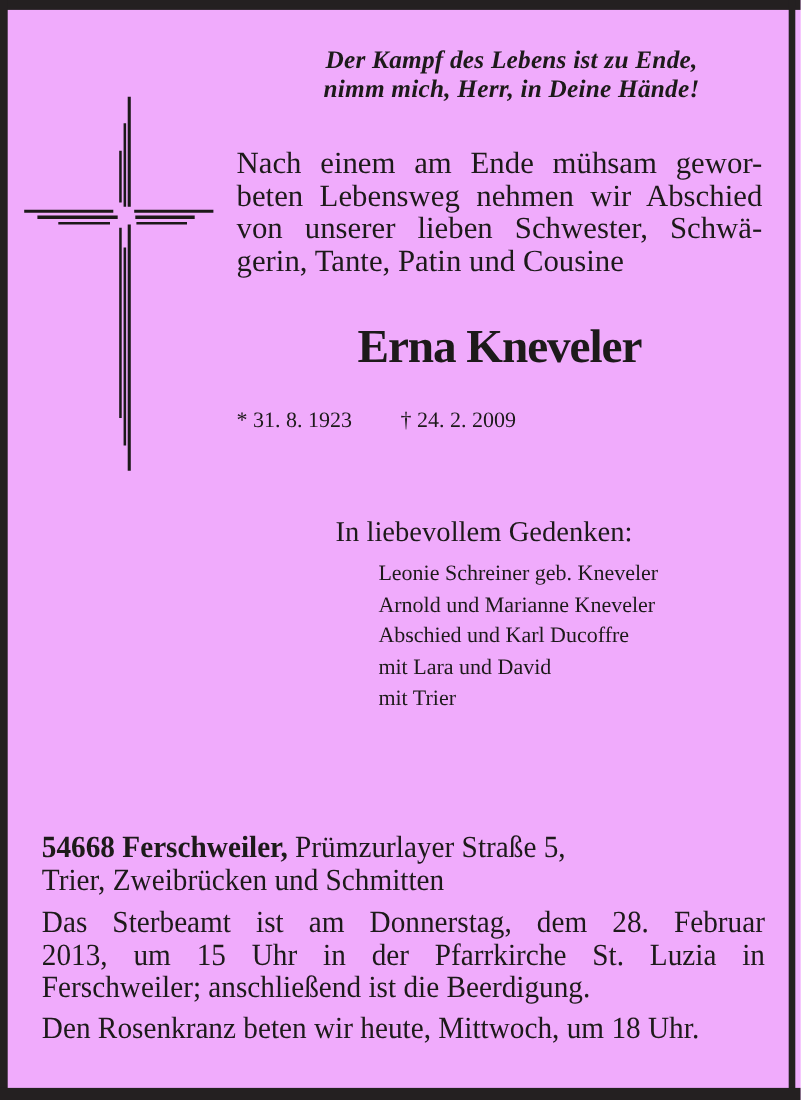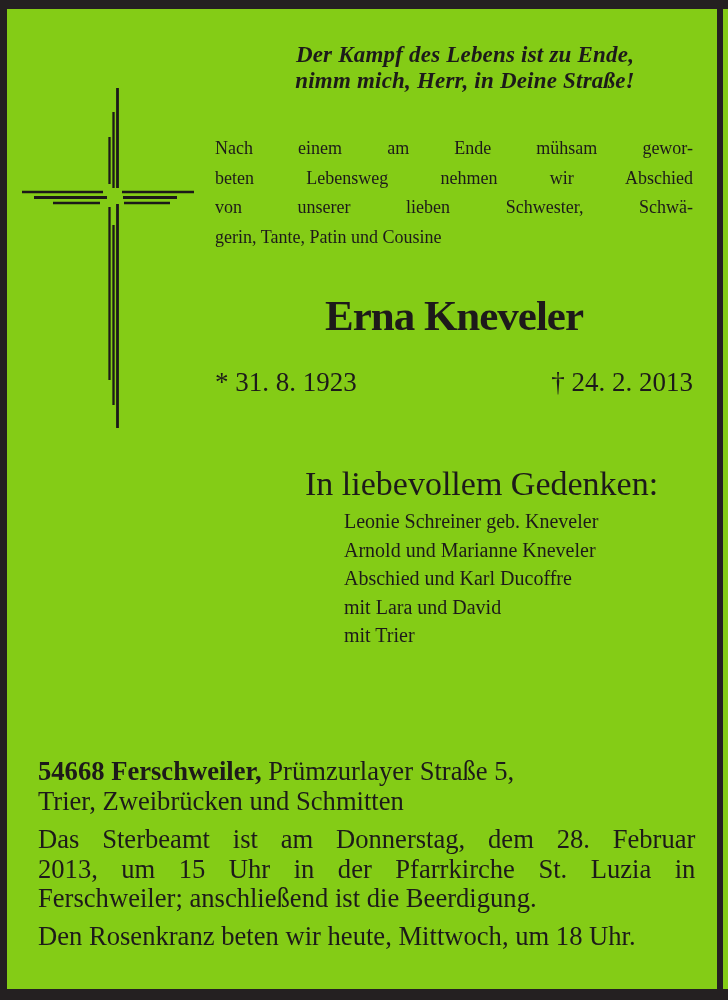--- a/index.html
+++ b/index.html
@@ -1,50 +1,50 @@
 <!DOCTYPE html>
 <html><head>
 <meta charset="utf-8">
 <style>
   html,body{margin:0;padding:0;background:#ffffff;}
   .page{
-    position:relative;width:728px;height:1000px;background:#84cc16;
+    position:relative;width:728px;height:1000px;background:#f0abfc;
     overflow:hidden;font-family:"Liberation Serif",serif;color:#1d1a1a;
   }
   .bar{position:absolute;background:#242021;}
   .bar-top{left:0;top:0;width:728px;height:9px;}
   .bar-bottom{left:0;top:989px;width:728px;height:11px;}
   .bar-left{left:0;top:0;width:7px;height:1000px;}
   .bar-right{left:717px;top:0;width:6px;height:1000px;}
 
   .cross{position:absolute;left:15px;top:85px;width:190px;height:350px;}
 
   .motto{
     position:absolute;left:230px;top:42px;width:470px;
     font-size:23px;line-height:25.5px;font-weight:bold;font-style:italic;
     text-align:center;letter-spacing:.2px;
   }
   .intro{
     position:absolute;left:215px;top:134px;width:478px;
-    font-size:18px;line-height:29.5px;
+    font-size:28px;line-height:29.5px;
   }
   .jline{text-align:justify;text-align-last:justify;}
   .name{
     position:absolute;left:215px;top:284px;width:478px;
     font-size:43px;line-height:64px;font-weight:bold;text-align:center;
     letter-spacing:-1px;white-space:nowrap;
   }
   .dates{
     position:absolute;left:215px;top:366px;width:478px;
-    display:flex;justify-content:space-between;gap:44px;
-    font-size:27px;line-height:32px;white-space:nowrap;
+    display:flex;justify-content:flex-start;gap:44px;
+    font-size:20px;line-height:32px;white-space:nowrap;
   }
   .gedenken{
     position:absolute;left:305px;top:469px;width:400px;
-    font-size:34px;line-height:30px;
+    font-size:26px;line-height:30px;
   }
   .mourners{
     position:absolute;left:305px;top:507px;width:400px;
     font-size:20px;line-height:28.5px;margin-left:39px;
   }
   .bottom{
     position:absolute;left:38px;top:756px;width:692px;
     transform:scaleX(0.95);transform-origin:left top;
     font-size:28px;line-height:30px;
   }
@@ -79,35 +79,35 @@
       <line x1="38" y1="118" x2="85" y2="118" stroke-width="2.4"></line>
 
       <line x1="107" y1="107" x2="179" y2="107" stroke-width="2.6"></line>
       <line x1="108" y1="112.5" x2="162" y2="112.5" stroke-width="3.2"></line>
       <line x1="109" y1="118" x2="155" y2="118" stroke-width="2.4"></line>
     </g>
   </svg>
 
   <div class="motto">
     <div>Der Kampf des Lebens ist zu Ende,</div>
-    <div>nimm mich, Herr, in Deine Straße!</div>
+    <div>nimm mich, Herr, in Deine Hände!</div>
   </div>
 
   <div class="intro">
     <div class="jline">Nach einem am Ende mühsam gewor-</div>
     <div class="jline">beten Lebensweg nehmen wir Abschied</div>
     <div class="jline">von unserer lieben Schwester, Schwä-</div>
     <div>gerin, Tante, Patin und Cousine</div>
   </div>
 
   <div class="name">Erna Kneveler</div>
 
   <div class="dates">
     <span>* 31. 8. 1923</span>
-    <span>† 24. 2. 2013</span>
+    <span>† 24. 2. 2009</span>
   </div>
 
   <div class="gedenken">In liebevollem Gedenken:</div>
   <div class="mourners">
     <div>Leonie Schreiner geb. Kneveler</div>
     <div>Arnold und Marianne Kneveler</div>
     <div>Abschied und Karl Ducoffre</div>
     <div>mit Lara und David</div>
     <div>mit Trier</div>
   </div>

